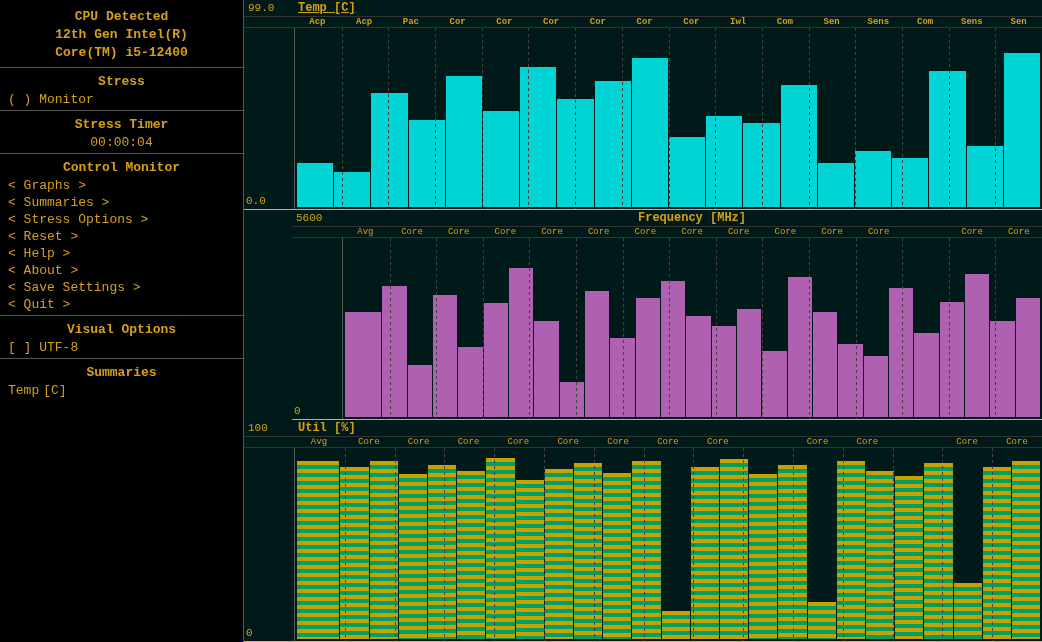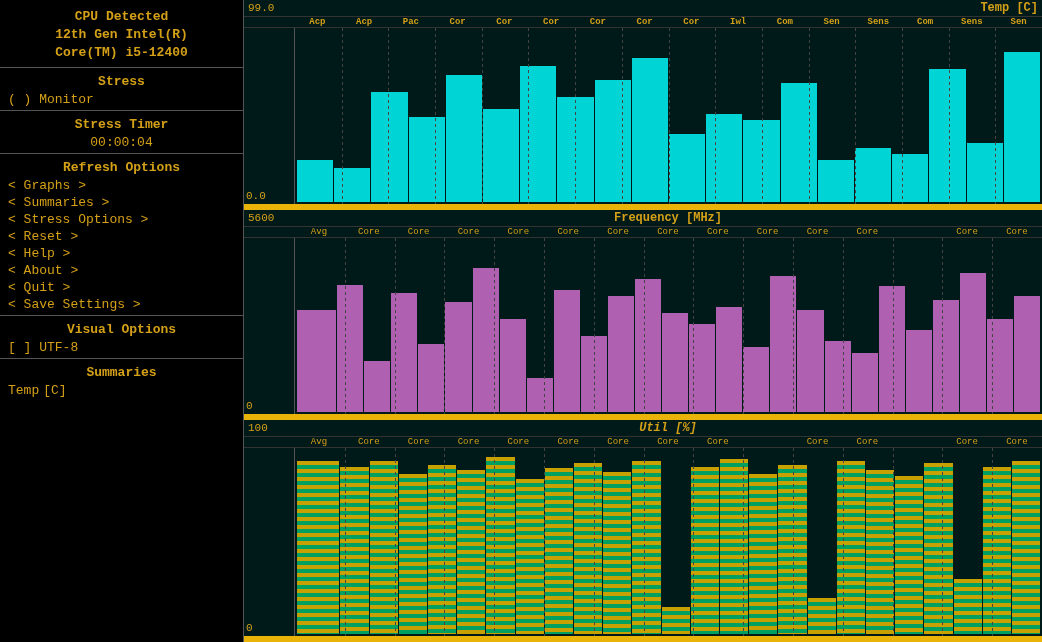--- a/index.html
+++ b/index.html
@@ -78,21 +78,21 @@
       display: flex;
       flex-direction: column;
       background: #001a1a;
       overflow: hidden;
     }
 
     
     .panel {
       display: flex;
       flex-direction: column;
-      border-bottom: 6px solid #eab308;
+      border-bottom: 1px solid #eab308;
       overflow: hidden;
     }
 
     .panel-header {
       color: #d4a017;
       font-size: 12px;
       padding: 1px 4px;
       display: flex;
       align-items: center;
       border-bottom: 1px solid #333;
@@ -105,67 +105,67 @@
     }
 
     .full-layout {
       width: 100%;
       height: 642px;
       display: flex;
     }
 
     
     .temp-panel { height: 210px; }
-    .freq-panel { height: 210px; }
+    .freq-panel { height: 210px; margin-left: 48px; }
     .util-panel { height: 222px; }
   </style>
 </head>
 <body>
 
 <div class="full-layout">
 
   <div class="sidebar">
     <div class="cpu-detected">
       <div>CPU Detected</div>
       <div>12th Gen Intel(R)</div>
       <div>Core(TM) i5-12400</div>
     </div>
     <div class="divider-h"></div>
     <div class="section-title">Stress</div>
     <div class="mode-item">( ) Monitor</div>
     <div class="divider-h"></div>
     <div class="section-title">Stress Timer</div>
     <div class="stress-timer">00:00:04</div>
     <div class="divider-h"></div>
-    <div class="section-title">Refresh Options</div>
+    <div class="section-title">Control Monitor</div>
     <div class="menu-item">&lt; Graphs      &gt;</div>
     <div class="menu-item">&lt; Summaries   &gt;</div>
     <div class="menu-item">&lt; Stress Options &gt;</div>
     <div class="menu-item">&lt; Reset       &gt;</div>
     <div class="menu-item">&lt; Help        &gt;</div>
     <div class="menu-item">&lt; About       &gt;</div>
+    <div class="menu-item">&lt; Save Settings &gt;</div>
     <div class="menu-item">&lt; Quit        &gt;</div>
-    <div class="menu-item">&lt; Save Settings &gt;</div>
     <div class="divider-h"></div>
     <div class="section-title">Visual Options</div>
     <div class="visual-opt">[ ] UTF-8</div>
     <div class="divider-h"></div>
     <div class="section-title">Summaries</div>
     <div style="display:flex; padding: 1px 8px; color:#d4a017;">
       <span>Temp</span>
       <span style="margin-left:4px;">[C]</span>
     </div>
   </div>
 
   <div class="main-content">
 
     <div class="panel temp-panel">
       <div class="panel-header">
         <span style="min-width:50px; color:#d4a017; font-size:11px;">99.0</span>
-        <span style="flex:1; text-align:right; font-weight:bold;">Temp [C]</span>
+        <span style="flex:1; text-align:left; font-weight:bold;text-decoration:underline;">Temp [C]</span>
       </div>
 
       <div style="display:flex; padding: 0 0 0 50px; color:#d4a017; font-size:10px; border-bottom:1px solid #333;font-weight:bold;">
         <div style="flex:1;text-align:center;font-size:9px;">Acp</div>
         <div style="flex:1;text-align:center;font-size:9px;">Acp</div>
         <div style="flex:1;text-align:center;font-size:9px;">Pac</div>
         <div style="flex:1;text-align:center;font-size:9px;">Cor</div>
         <div style="flex:1;text-align:center;font-size:9px;">Cor</div>
         <div style="flex:1;text-align:center;font-size:9px;">Cor</div>
         <div style="flex:1;text-align:center;font-size:9px;">Cor</div>
@@ -305,21 +305,21 @@
 
           <div style="flex:1;background:#b060b0;height:55%;"></div>
           <div style="flex:1;background:#b060b0;height:68%;"></div>
         </div>
       </div>
     </div>
 
     <div class="panel util-panel" style="flex:1;">
       <div class="panel-header">
         <span style="min-width:50px; color:#d4a017; font-size:11px;">100</span>
-        <span style="flex:1; text-align:center; font-weight:bold;font-style:italic;">Util [%]</span>
+        <span style="flex:1; text-align:left; font-weight:bold;">Util [%]</span>
       </div>
       <div style="display:flex; padding: 0 0 0 50px; color:#d4a017; font-size:10px; border-bottom:1px solid #333;">
         <div style="flex:1;text-align:center;font-size:9px;">Avg</div>
         <div style="flex:1;text-align:center;font-size:9px;">Core</div>
         <div style="flex:1;text-align:center;font-size:9px;">Core</div>
         <div style="flex:1;text-align:center;font-size:9px;">Core</div>
         <div style="flex:1;text-align:center;font-size:9px;">Core</div>
         <div style="flex:1;text-align:center;font-size:9px;">Core</div>
         <div style="flex:1;text-align:center;font-size:9px;">Core</div>
         <div style="flex:1;text-align:center;font-size:9px;">Core</div>

